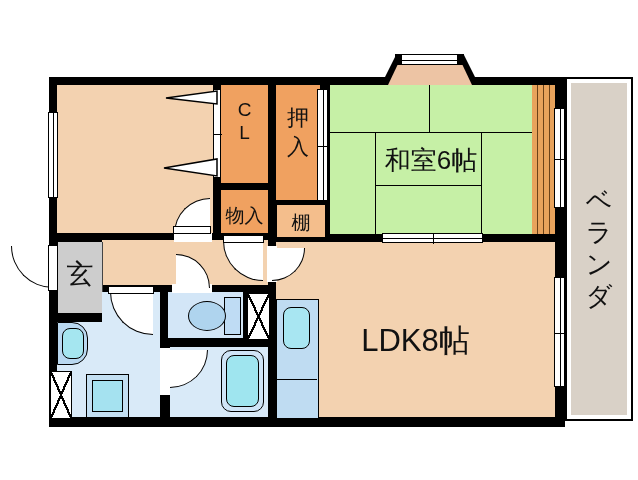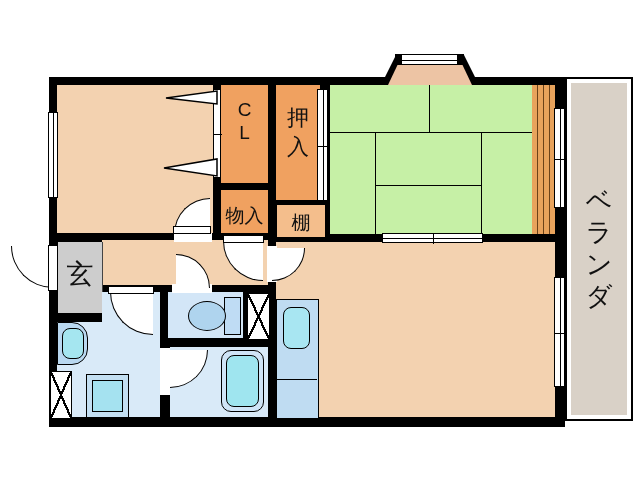--- a/index.html
+++ b/index.html
@@ -194,20 +194,22 @@
 
   <div class="arc arc-bl" style="left:110px;top:292px;width:43px;height:43px;"></div>
   <div class="leaf" style="left:108px;top:286px;width:46px;height:8px;"></div>
 
   <div class="gap" style="left:160px;top:348px;width:10px;height:47px;"></div>
   <div class="arc arc-br" style="left:170px;top:350px;width:38px;height:38px;"></div>
 
   <div class="arc arc-bl" style="left:11px;top:246px;width:42px;height:42px;"></div>
   <div class="leaf" style="left:48px;top:245px;width:10px;height:46px;"></div>
 
+  <div class="label" id="label-washitsu">和室6帖</div>
+  <div class="label" id="label-ldk">LDK8帖</div>
   <div class="label" id="label-genkan">玄</div>
   <div class="label" id="label-monoire">物入</div>
   <div class="label" id="label-tana">棚</div>
   <div class="vlabel" id="label-cl">
     <div>C</div>
     <div>L</div>
   </div>
   <div class="vlabel" id="label-oshiire">
     <div>押</div>
     <div>入</div>

